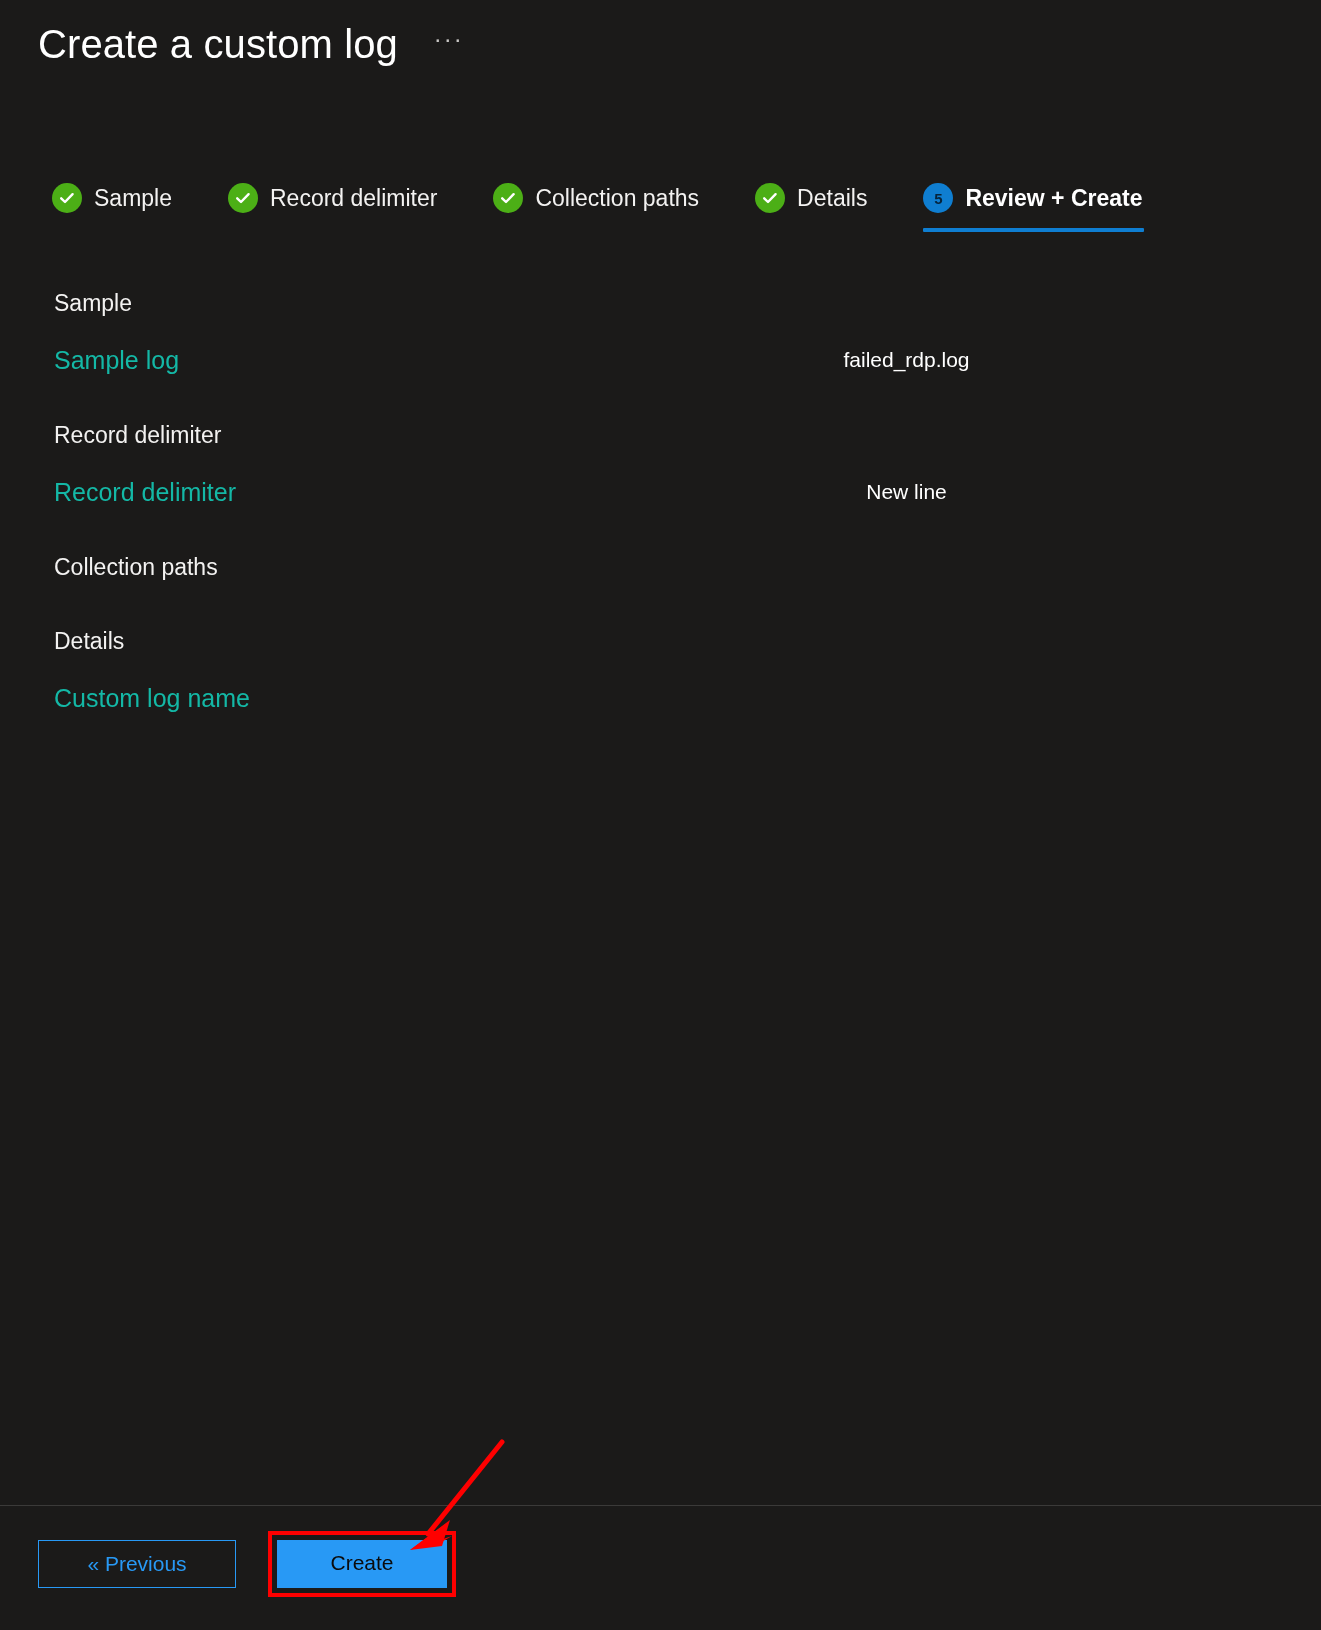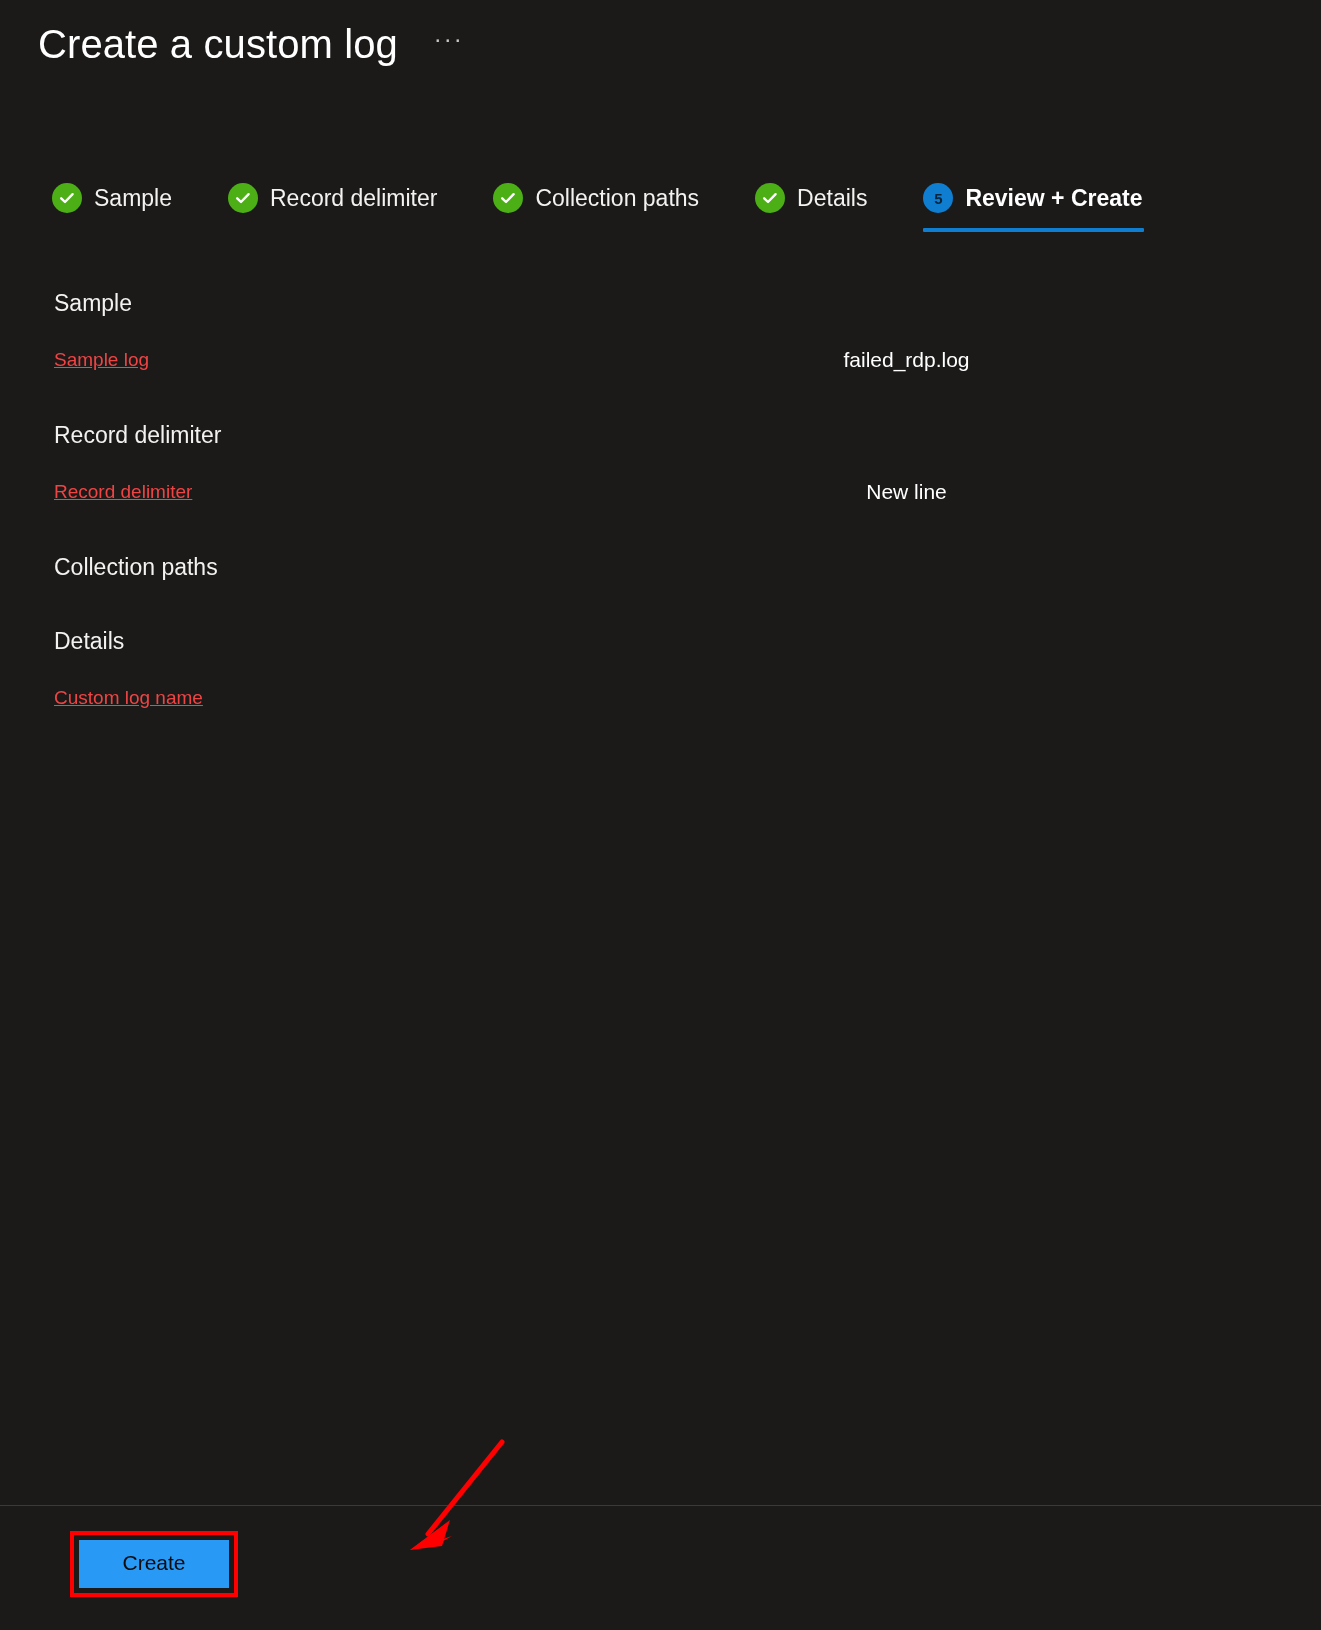--- a/index.html
+++ b/index.html
@@ -122,24 +122,23 @@
     margin-bottom: 22px;
   }
   .review-row {
     display: flex;
     align-items: flex-start;
     line-height: 36px;
     min-height: 36px;
   }
   .row-label {
     flex: 0 0 478px;
-    font-size: 19px;
+    font-size: 25px;
     font-weight: 400;
-    color: #ef4444;
-    text-decoration: underline;
+    color: #14b8a6;
   }
   .row-value {
     flex: 1 1 auto;
     font-size: 21px;
     font-weight: 400;
     color: #ffffff;
     word-break: break-all;
     text-align: center;
   }
 
@@ -183,21 +182,21 @@
     color: #2899f5;
   }
   .create-wrap {
     position: relative;
     margin-left: 32px;
     padding: 5px;
     border: 4px solid #fe0000;
     box-sizing: border-box;
   }
   .btn-create {
-    width: 150px;
+    width: 170px;
     background: #2899f5;
     color: #0b0b0b;
     border: none;
     display: block;
   }
 
   
   .annotation-arrow {
     position: absolute;
     left: 380px;
@@ -288,20 +287,21 @@
     <div class="review-row">
       <div class="row-label">Custom log name</div>
     </div>
   </div>
 
 </div>
 
 <div class="footer-divider"></div>
 
 <div class="footer-bar">
+  <div class="btn btn-previous">« Previous</div>
 
   <div class="create-wrap">
     <div class="btn btn-create">Create</div>
   </div>
 </div>
 
 <svg class="annotation-arrow" viewBox="0 0 160 140">
   <line x1="122" y1="12" x2="48" y2="104" stroke="#fe0000" stroke-width="5" stroke-linecap="round"></line>
   <polygon points="30,120 68,92 58,114 72,106" fill="#fe0000"></polygon>
   <polygon points="30,120 70,90 62,116" fill="#fe0000"></polygon>

